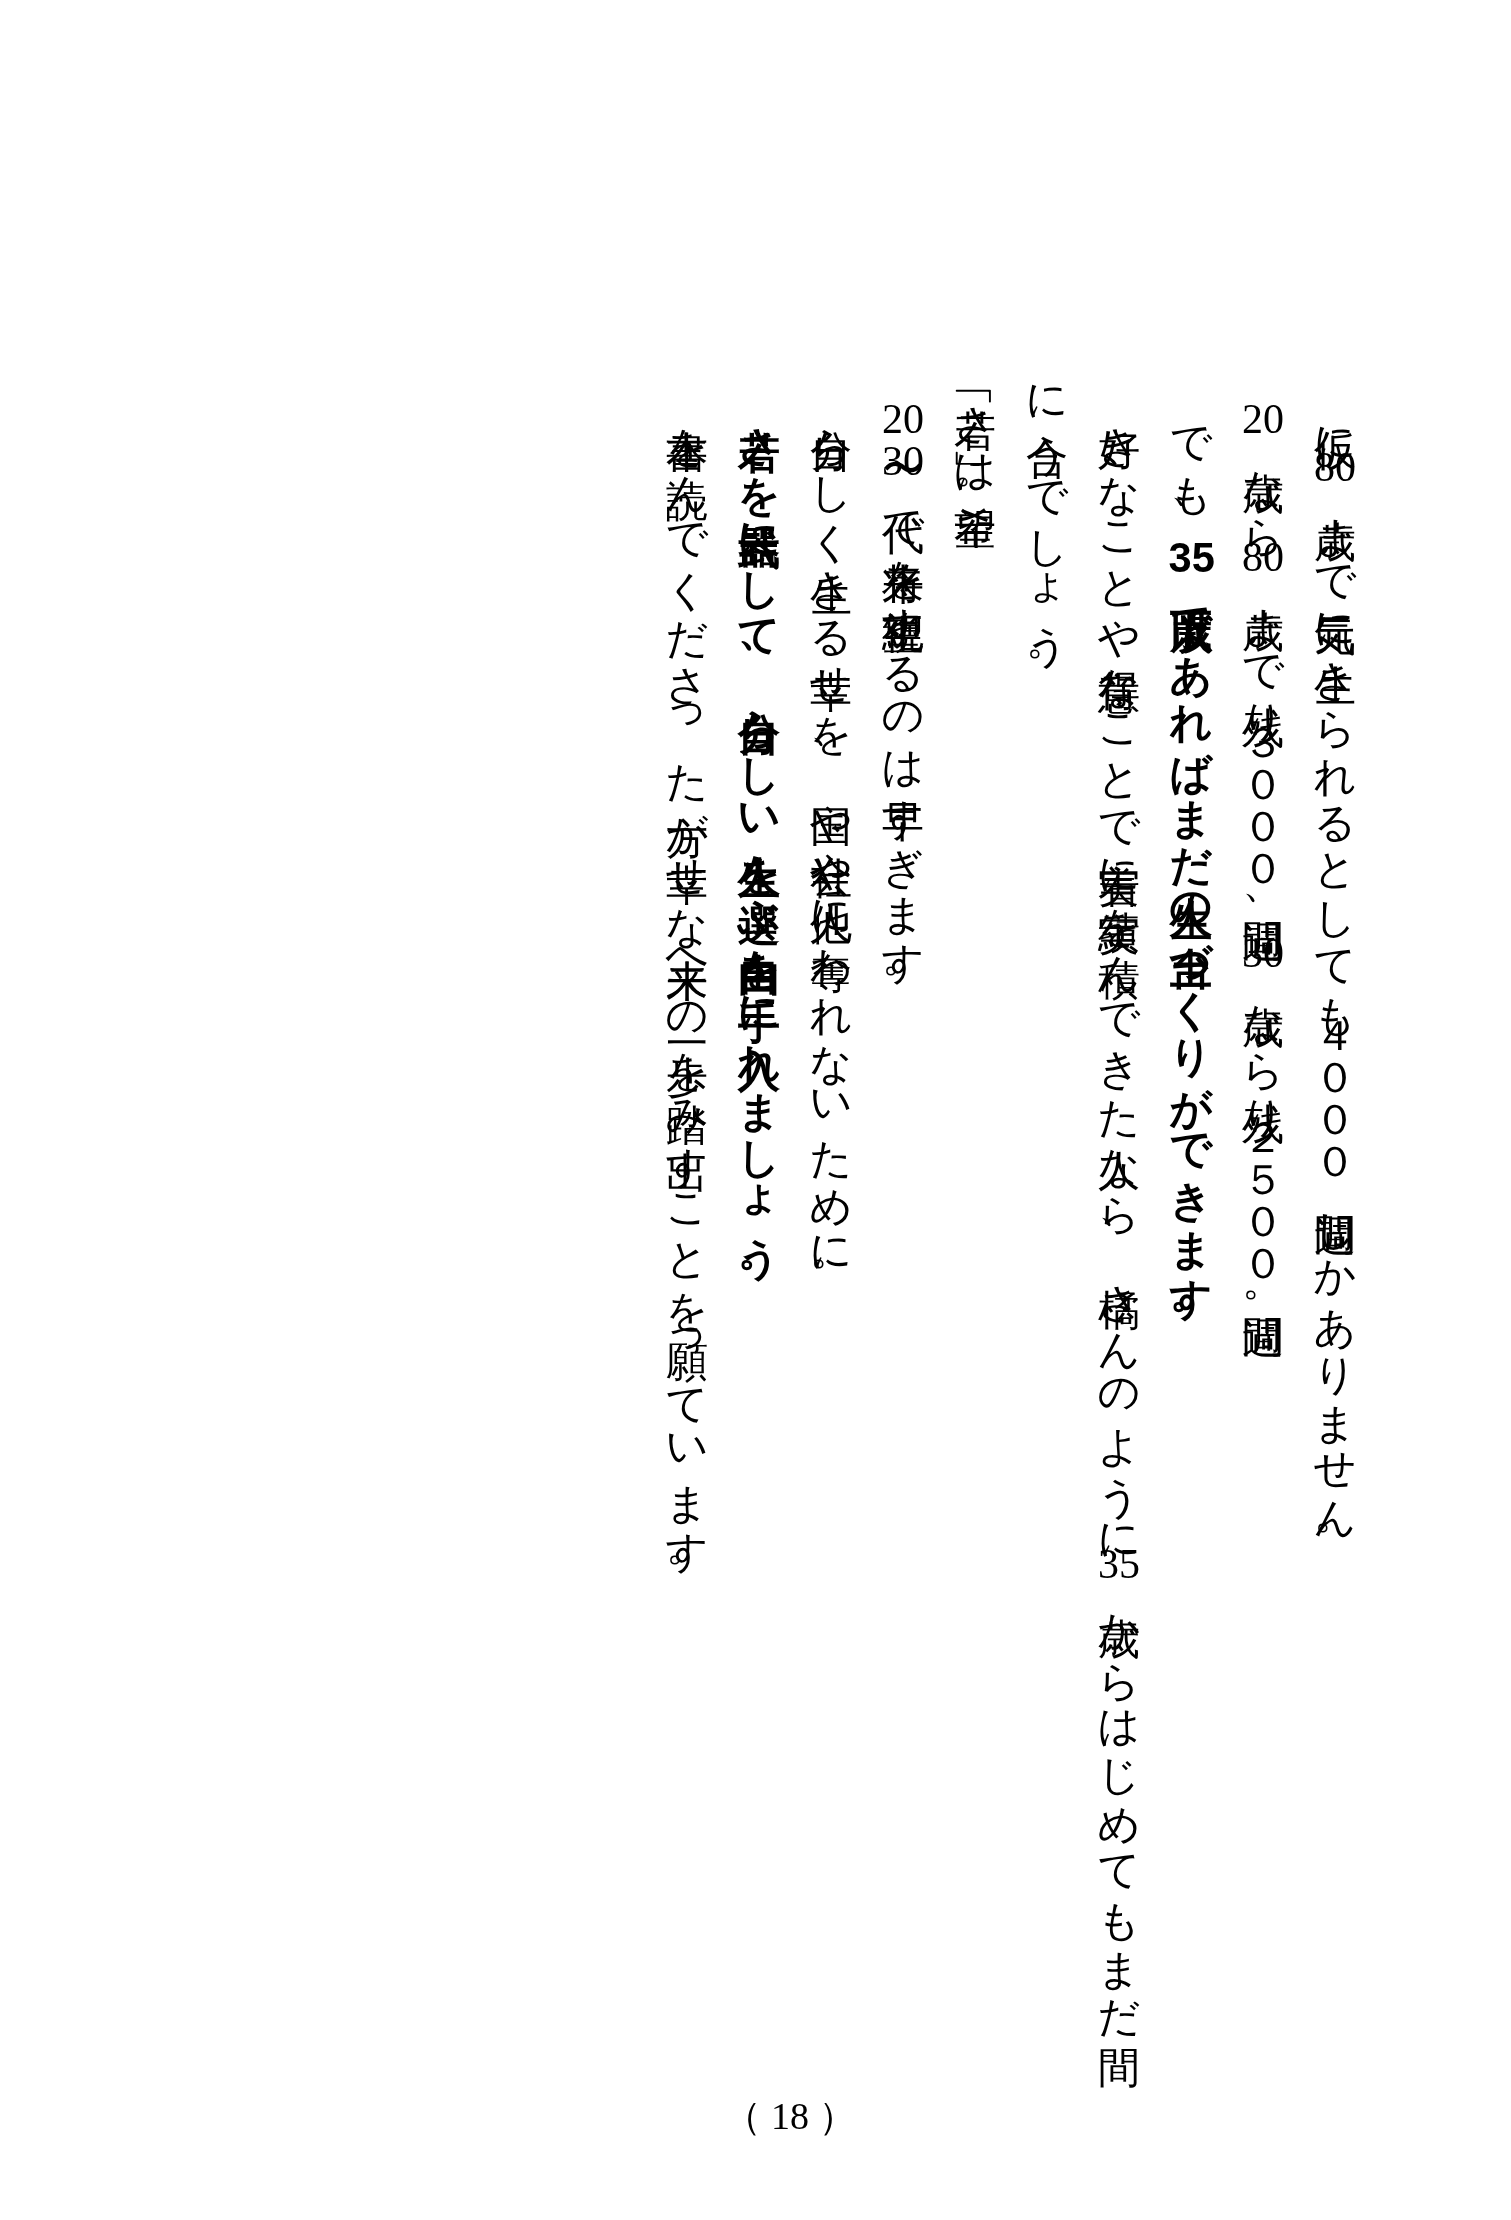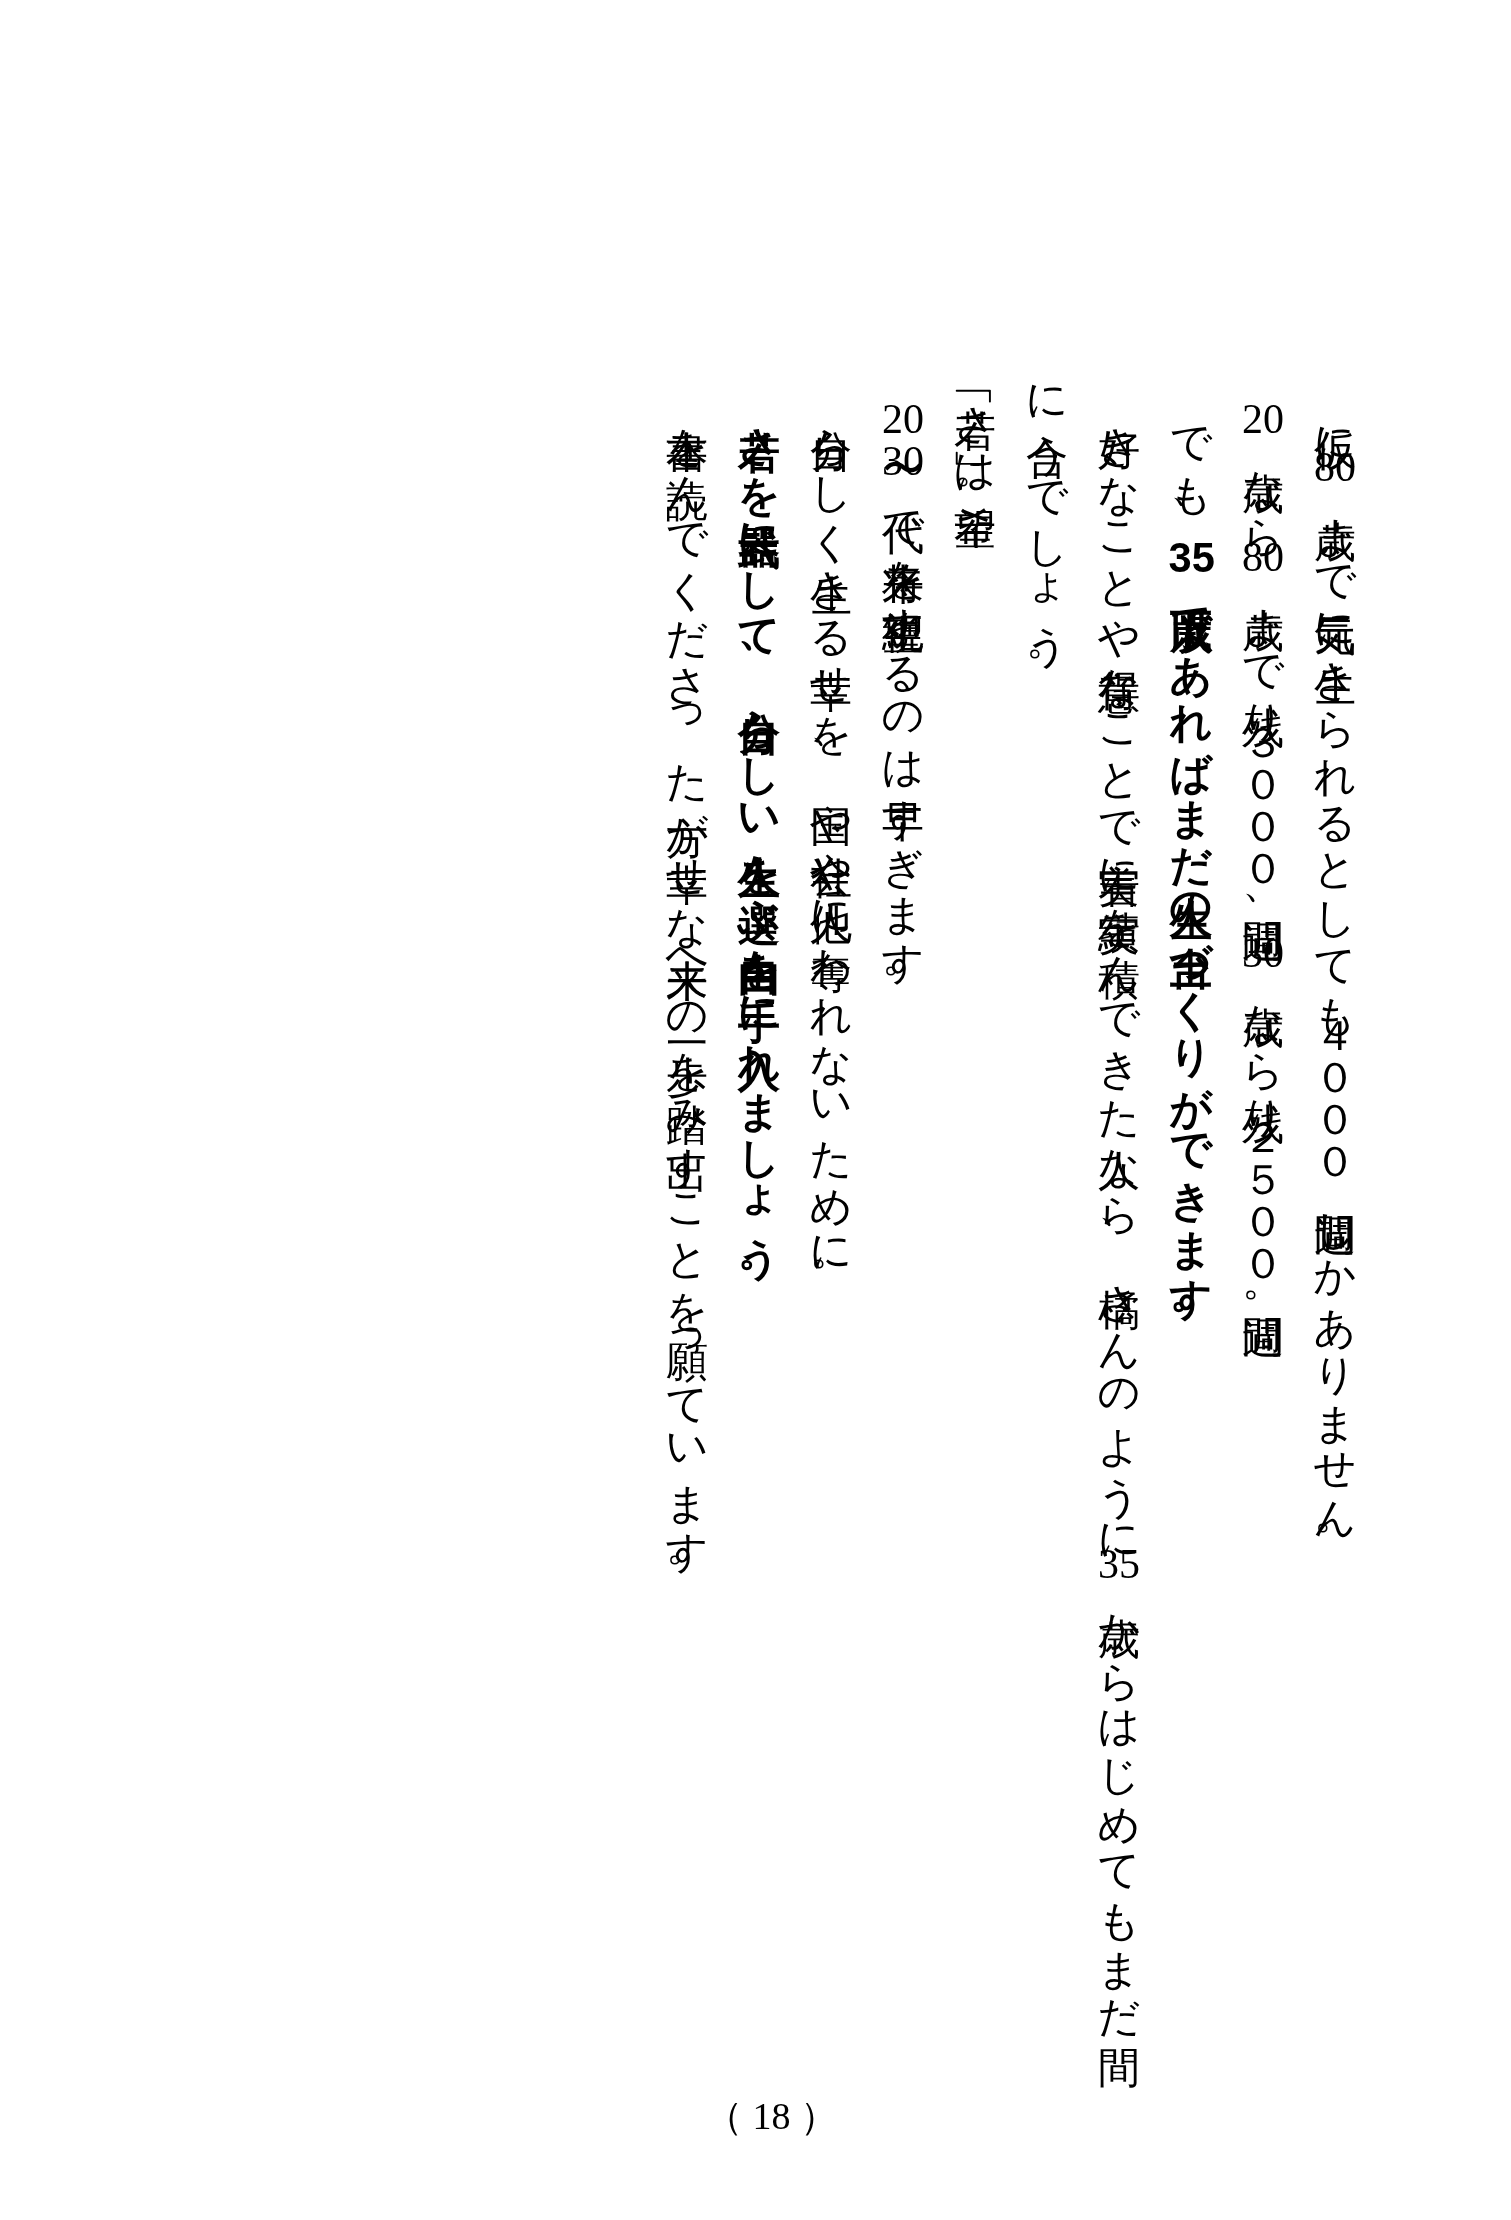--- a/index.html
+++ b/index.html
@@ -44,21 +44,21 @@
   
   .bold {
     font-family: "Liberation Sans", "DejaVu Sans", sans-serif;
     font-weight: 700;
   }
   .page-number {
     position: absolute;
     top: 2092px;
     left: 705px;
     width: 170px;
-    text-align: left;
+    text-align: center;
     font-size: 38px;
     line-height: 48px;
     font-family: "Liberation Serif", "DejaVu Serif", serif;
     color: #000000;
     white-space: pre;
   }
 </style>
 </head>
 <body>
 

